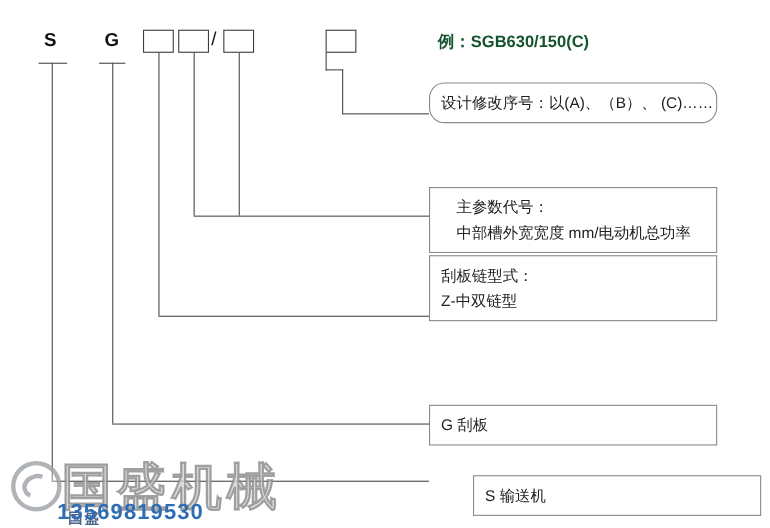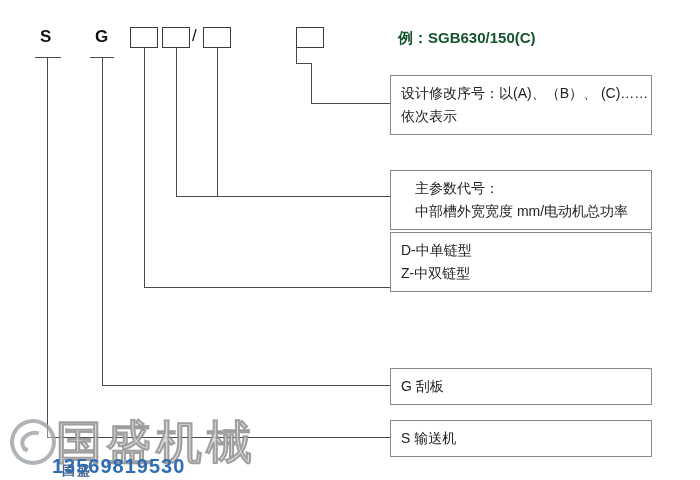--- a/index.html
+++ b/index.html
@@ -24,25 +24,25 @@
   .slash { position:absolute; top:26px; font-size:17px; font-weight:400; color:#111; }
   .example {
     position:absolute; left:398px; top:29px; font-size:15px; font-weight:700; color:#14532d;
   }
   .callout {
     position:absolute; left:390px; width:262px;
     border:1px solid #8a8a8a; background:#ffffff;
     padding:6px 10px; font-size:14px; line-height:23px; color:#222;
   }
   .callout div { white-space:nowrap; }
-  .co-revision  { top:75px;  }
+  .co-revision  { top:75px;border-radius:14px;  }
   .co-mainparam { top:170px;padding-left:24px; }
   .co-chaintype { top:232px; }
   .co-scraper   { top:368px; }
-  .co-conveyor  { top:420px; }
+  .co-conveyor  { top:432px;margin-left:40px; }
 
   
   .wm-logo {
     position:absolute; left:10px; top:419px; width:46px; height:46px;
     border:4px solid rgba(150,155,160,.75); border-radius:50%;
     background:rgba(255,255,255,.35); z-index:6;
   }
   .wm-logo-swoosh {
     position:absolute; left:6px; top:8px; width:26px; height:22px;
     border:4px solid rgba(150,155,160,.75);
@@ -94,30 +94,29 @@
 <div class="vline" style="left:311px; top:63px;  height:41px;"></div>
 
 <div class="hline" style="left:311px; top:103px; width:79px;"></div>
 <div class="hline" style="left:176px; top:196px; width:214px;"></div>
 <div class="hline" style="left:144px; top:287px; width:246px;"></div>
 <div class="hline" style="left:102px; top:385px; width:288px;"></div>
 <div class="hline" style="left:47px;  top:437px; width:343px;"></div>
 
 <div class="callout co-revision">
   <div>设计修改序号：以(A)、（B）、 (C)……</div>
-  <div>依次表示</div>
 </div>
 
 <div class="callout co-mainparam">
   <div>主参数代号：</div>
   <div>中部槽外宽宽度 mm/电动机总功率</div>
 </div>
 
 <div class="callout co-chaintype">
-  <div>D-中单链型</div>
+  <div>刮板链型式：</div>
   <div>Z-中双链型</div>
 </div>
 
 <div class="callout co-scraper">
   <div>G 刮板</div>
 </div>
 
 <div class="callout co-conveyor">
   <div>S 输送机</div>
 </div>

